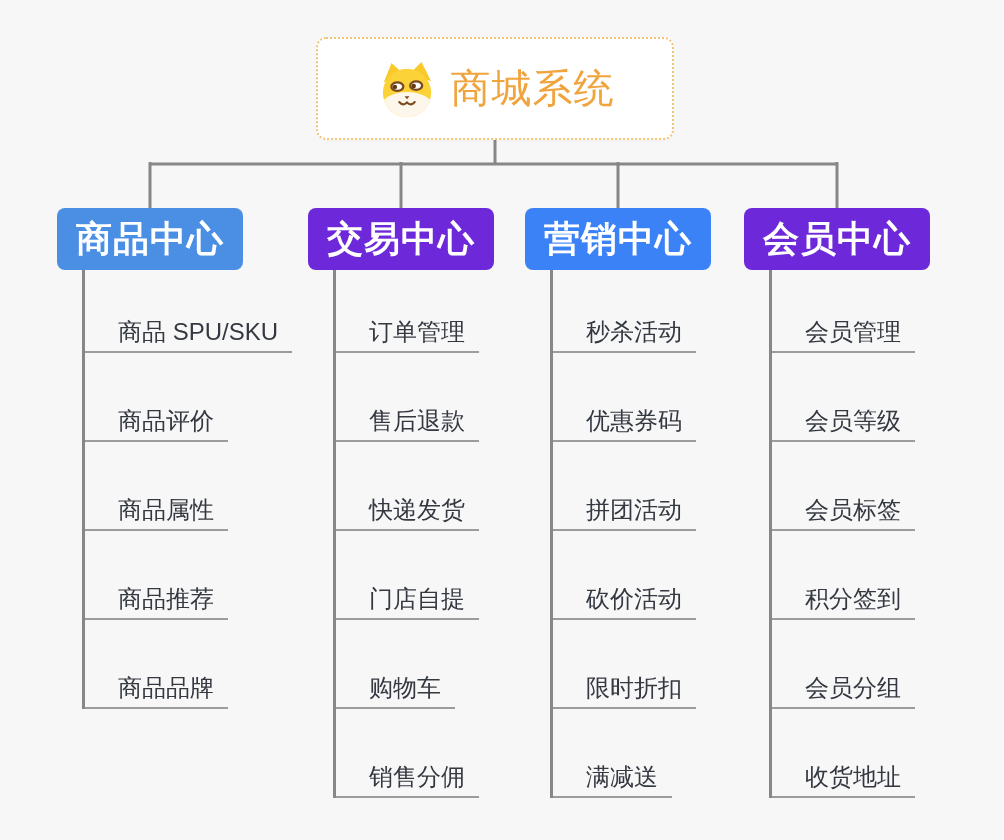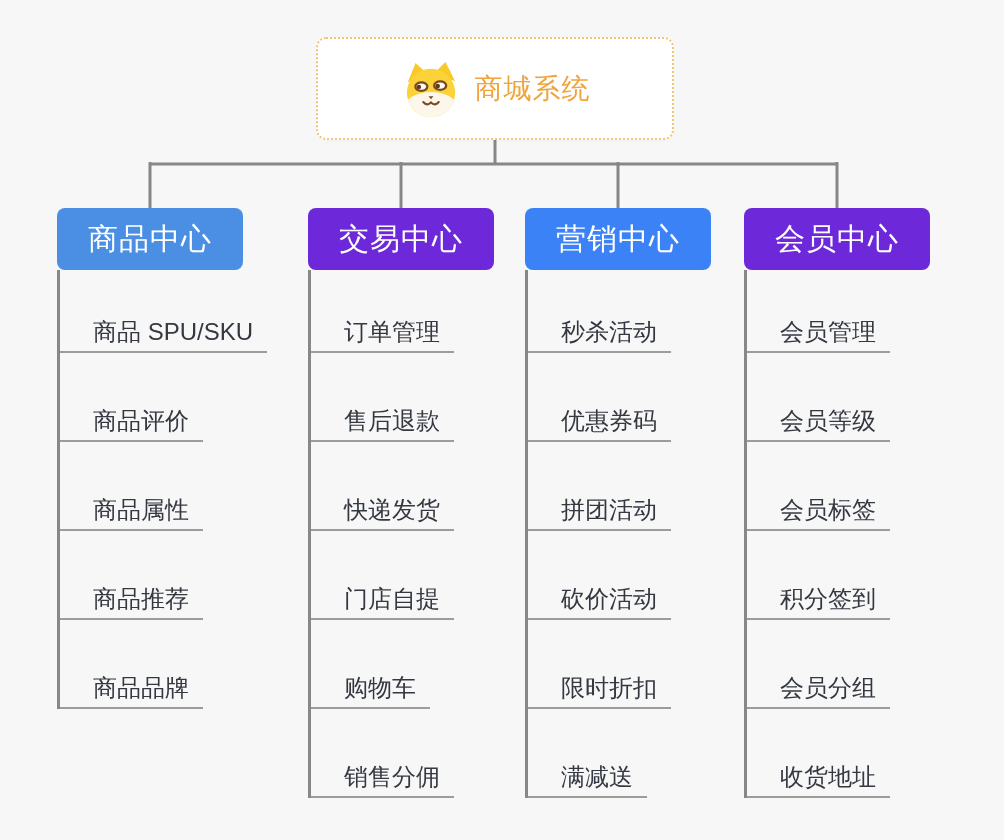--- a/index.html
+++ b/index.html
@@ -13,37 +13,38 @@
   .canvas { position:absolute; left:0; top:0; width:1004px; height:840px; }
 
   svg.connectors { position:absolute; left:0; top:0; pointer-events:none; }
 
   .root-node {
     position:absolute; left:316px; top:37px; width:358px; height:103px;
     background:#ffffff; border:2px dotted #f4c375; border-radius:10px;
     display:flex; align-items:center; justify-content:center; gap:13px;
     box-shadow:0 1px 2px rgba(0,0,0,0.03);
   }
-  .root-title { font-size:28px; letter-spacing:1px; color:#f0a43e; white-space:nowrap; }
+  .root-title { font-size:40px; letter-spacing:1px; color:#f0a43e; white-space:nowrap; }
   .dog-icon { display:block; }
 
   .column { position:absolute; top:208px; }
   .col-0 { left:57px; }
   .col-1 { left:308px; }
   .col-2 { left:525px; }
   .col-3 { left:744px; }
 
   .branch-header {
     width:186px; height:62px; border-radius:8px;
     display:flex; align-items:center; justify-content:center;
-    color:#ffffff; font-size:30px; letter-spacing:1px; white-space:nowrap;
+    color:#ffffff; font-size:36px; letter-spacing:1px; white-space:nowrap;
     cursor:default;
+    font-weight:bold;
   }
 
-  .leaves { margin-left:0; border-left:3px solid #878787; width:max-content; }
+  .leaves { margin-left:25px; border-left:3px solid #878787; width:max-content; }
   .leaf { height:89px; display:flex; align-items:flex-end; }
   .leaf:first-child { height:83px; }
   .leaf-label {
     display:inline-block; white-space:nowrap;
     font-size:24px; line-height:1.15; color:#343840;
     padding:0 14px 5px 33px;
     border-bottom:2px solid #9c9c9c;
   }
 </style>
 </head>

